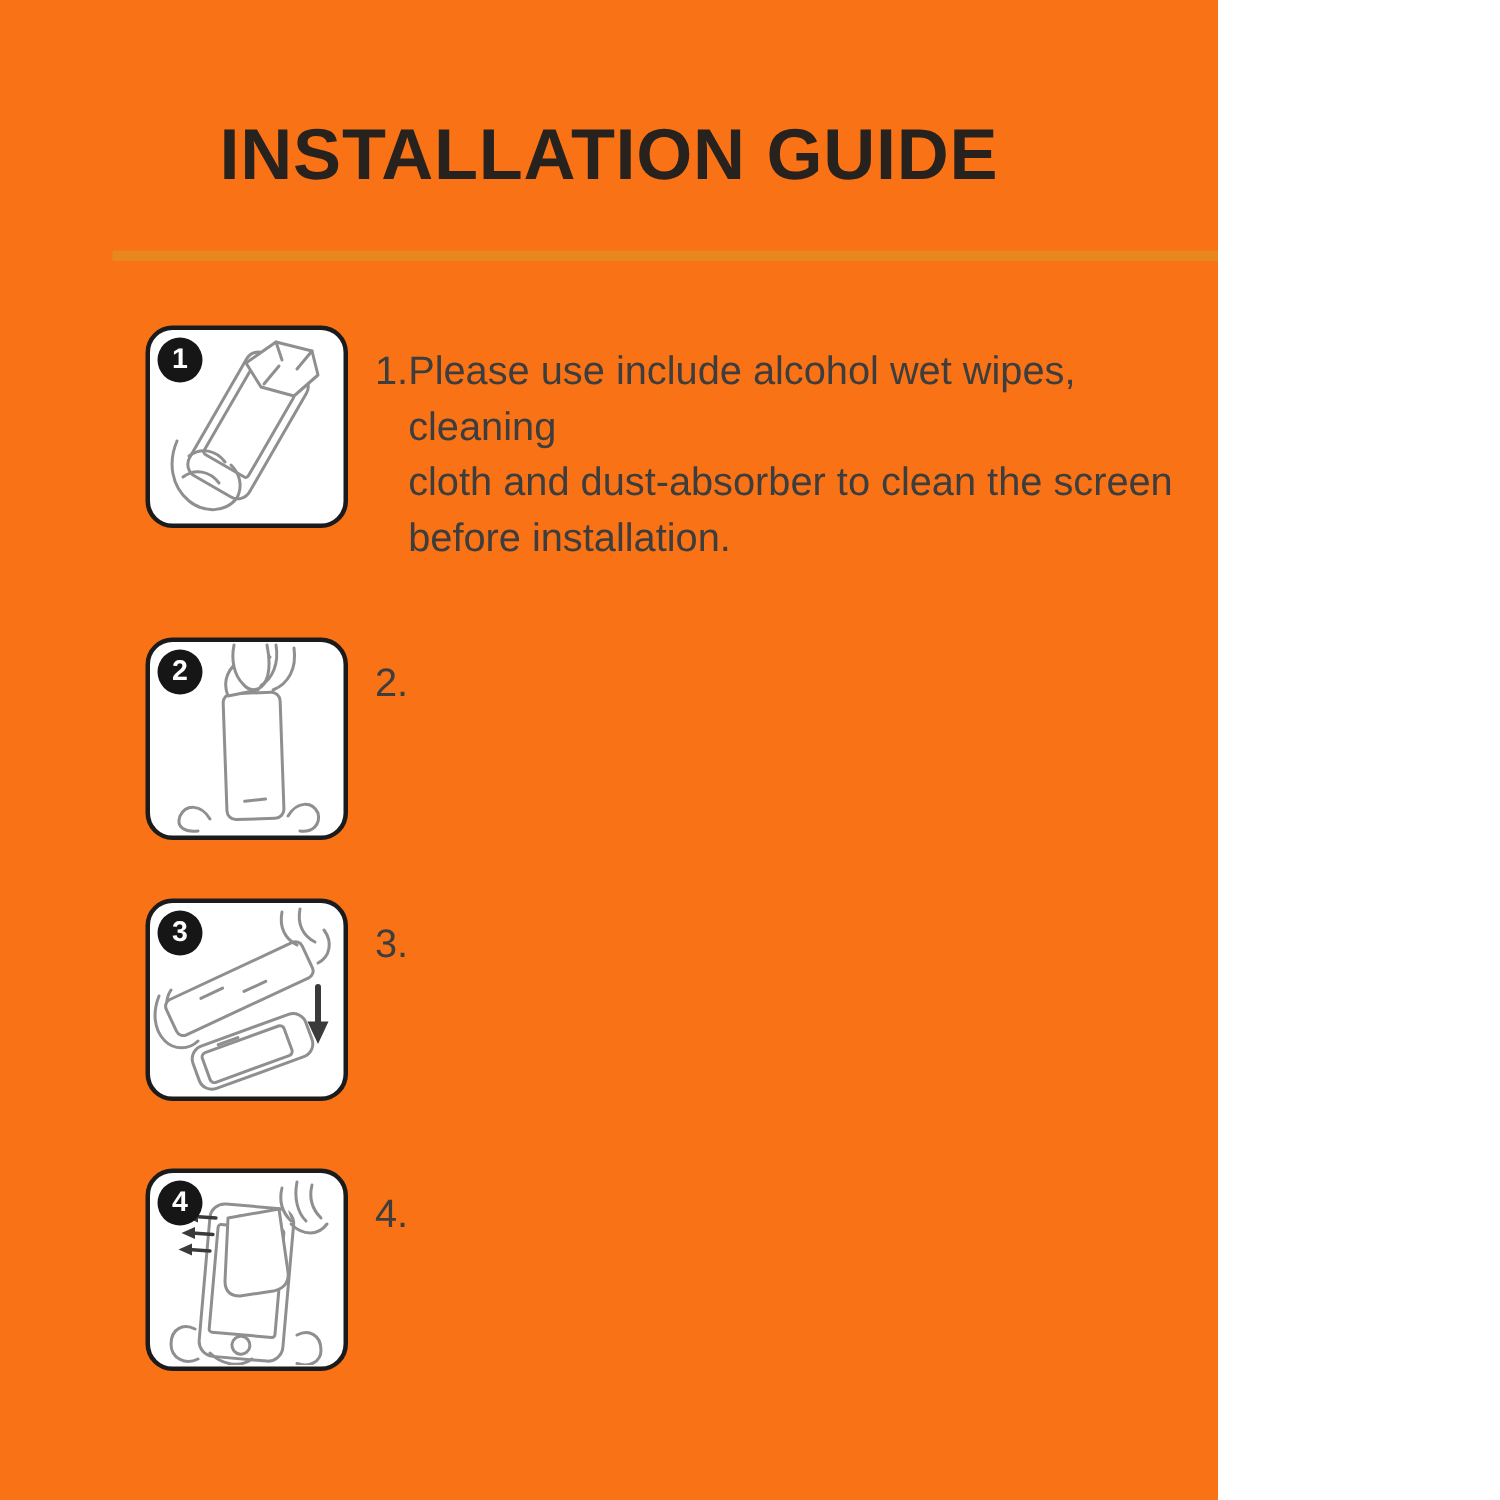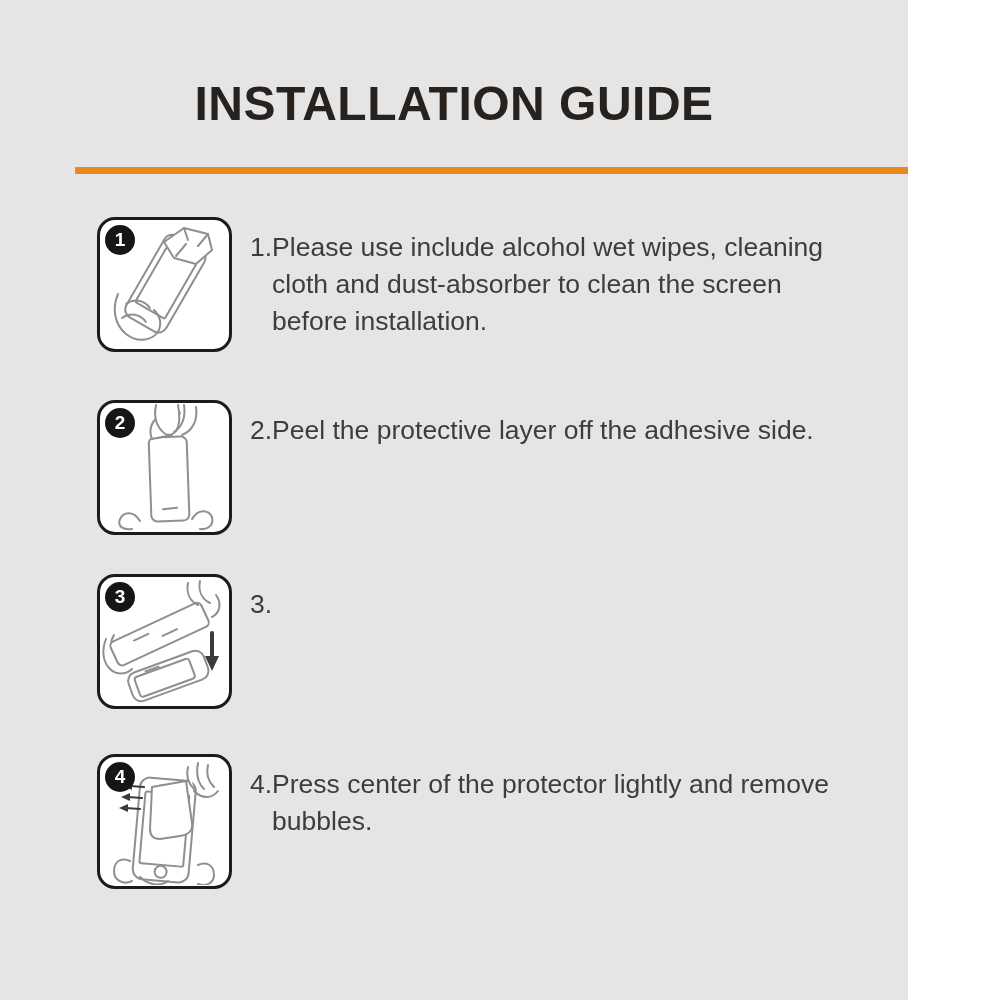--- a/index.html
+++ b/index.html
@@ -1,17 +1,17 @@
 <!DOCTYPE html>
 <html><head>
 <meta charset="utf-8">
 <style>
   html,body{margin:0;padding:0;background:#ffffff;}
   .page{
-    width:908px;height:1000px;background:#e5e5e5;position:relative;
+    width:812px;height:1000px;background:#f97316;position:relative;
     font-family:"Liberation Sans","DejaVu Sans",sans-serif;overflow:hidden;
   }
   .title{
     margin:0;padding-top:76px;text-align:center;
     font-size:48px;font-weight:800;letter-spacing:0.5px;color:#27221e;
   }
   .divider{
     margin-left:75px;margin-top:36px;width:853px;height:7px;
     background:#e8871e;border-radius:1px;
   }
@@ -91,21 +91,20 @@
             <path d="M56 2 C54 12 56 22 62 28 C66 33 72 33 76 28 C80 22 80 12 78 2" fill="#fff"></path>
             <path d="M84 2 C86 14 82 24 74 29"></path>
             <path d="M96 4 C98 18 92 28 82 32"></path>
             <path d="M40 118 C34 108 24 108 20 116 C17 124 24 127 32 126" fill="#fff"></path>
             <path d="M92 116 C98 106 108 106 112 114 C114 122 108 127 100 126" fill="#fff"></path>
           </g>
         </svg>
       </div>
       <div class="step-text">
         <span class="step-num">2.</span>
-        <span class="step-body">Peel the protective layer off the adhesive side.</span>
       </div>
     </div>
 
     <div class="step-row r3">
       <div class="figure">
         <div class="badge">3</div>
         <svg viewBox="0 0 128 128">
           <g class="art">
             <path d="M6 62 C2 72 2 84 10 92 C16 98 26 98 32 92" fill="#fff"></path>
             <path d="M14 58 C10 64 10 72 16 78"></path>
@@ -157,19 +156,17 @@
             <path class="darkfill" d="M30 36 L21 40 L30 44 Z"></path>
             <path class="darkfill" d="M28 47 L19 51 L28 55 Z"></path>
             <path d="M30 104 C22 100 14 104 14 114 C14 124 24 128 32 124" fill="#fff"></path>
             <path d="M98 108 C106 104 114 108 114 118 C114 126 106 130 98 127" fill="#fff"></path>
             <path d="M40 120 C48 128 60 130 68 124"></path>
           </g>
         </svg>
       </div>
       <div class="step-text">
         <span class="step-num">4.</span>
-        <span class="step-body">Press center of the protector lightly and remove
-bubbles.</span>
       </div>
     </div>
 
   </div>
 </div>
 
 </body></html>

